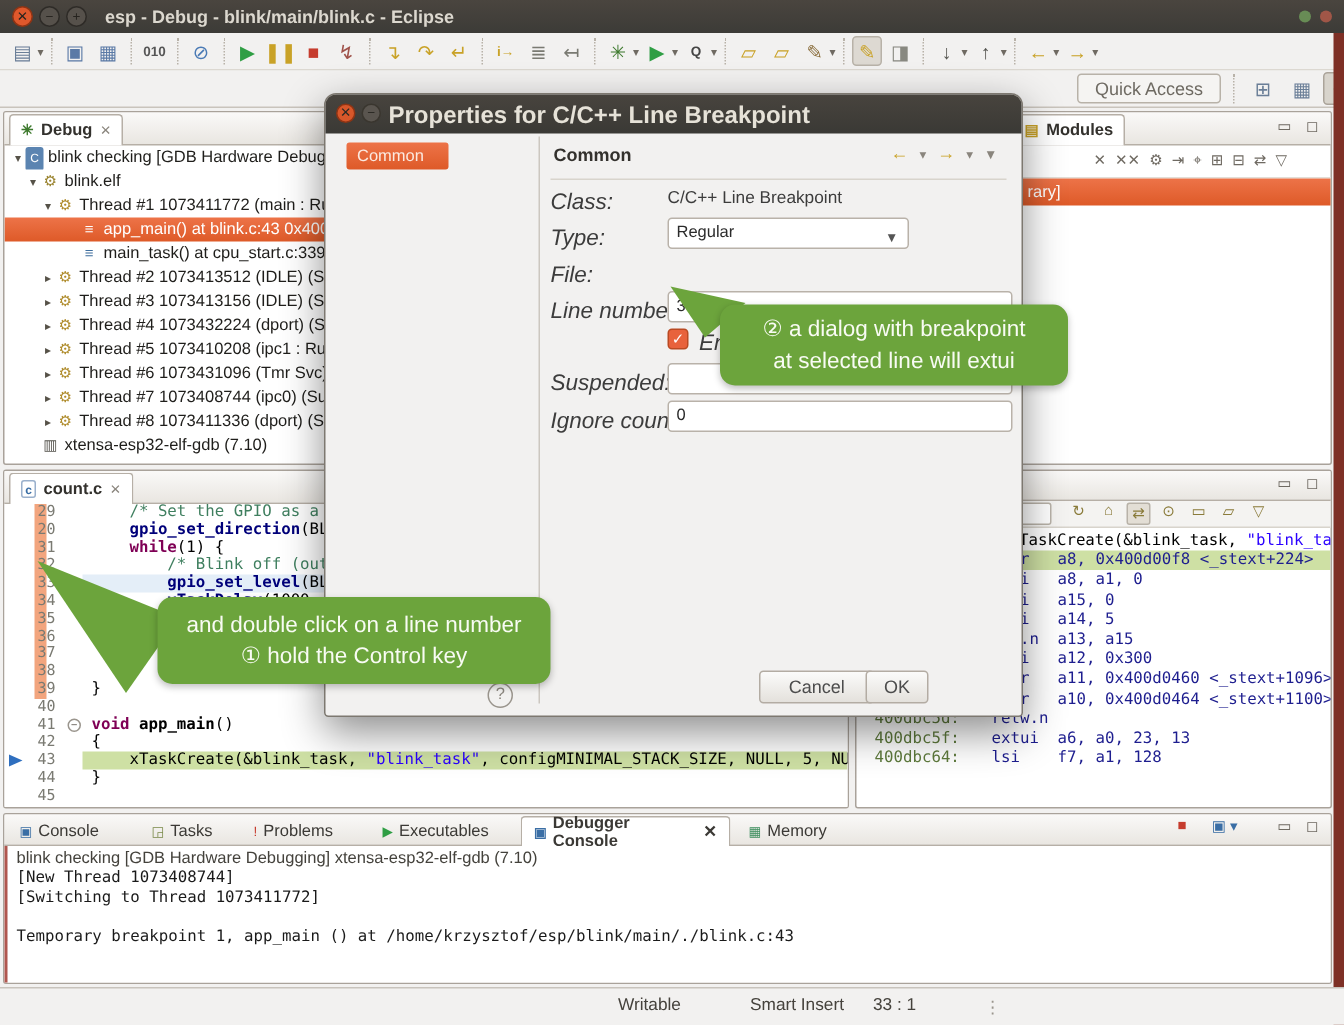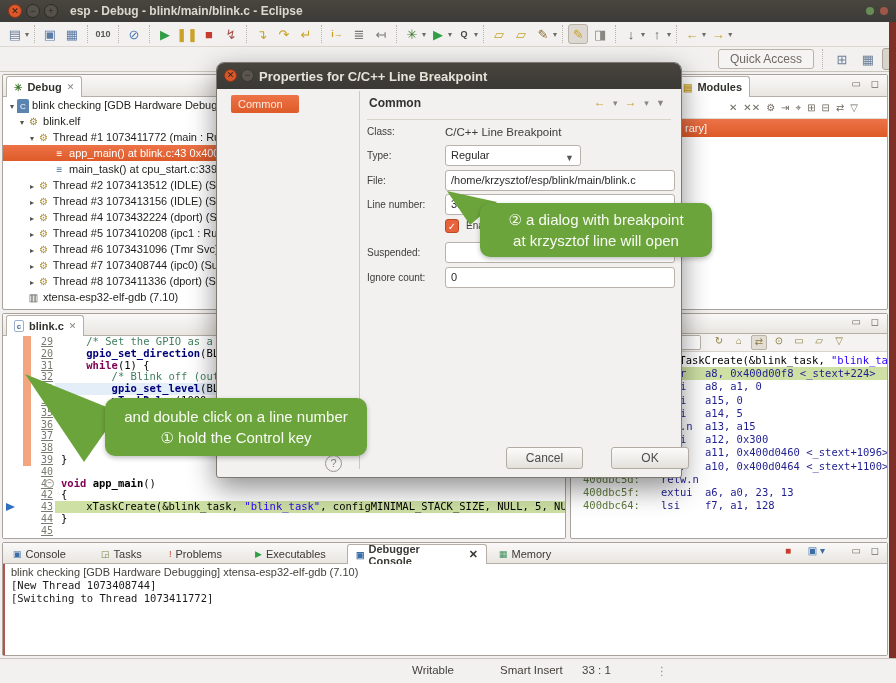--- a/index.html
+++ b/index.html
@@ -40,21 +40,21 @@
   .trow.sel { background:linear-gradient(#ED7348,#DE5A28); color:#fff; }
   .tarrow { display:inline-block; width:10px; font-size:8px; color:#565248; text-align:center; }
   .trow.sel .tarrow { color:#fff; }
   .tico { display:inline-block; width:13px; text-align:center; font-size:10px; }
 
   
   #editor-lines { position:absolute; left:0; top:22px; right:0; bottom:0; background:#fff; overflow:hidden;
     font-family:"DejaVu Sans Mono",monospace; font-size:10.5px; }
   .eline { position:relative; height:11.8px; line-height:11.8px; white-space:pre; }
   .eline .hl { position:absolute; left:52px; right:0; top:0; bottom:0; }
-  .eline .num { position:absolute; left:22px; width:28px; text-align:right; color:#7a7a72; font-size:10px;text-decoration:underline; }
+  .eline .num { position:absolute; left:22px; width:28px; text-align:left; color:#7a7a72; font-size:10px; }
   .eline .code { position:absolute; left:58px; white-space:pre; }
   .tk-p{color:#000;} .tk-c{color:#3F7F5F;} .tk-k{color:#7F0055;font-weight:bold;}
   .tk-s{color:#2A00FF;} .tk-f{color:#00007A;font-weight:bold;} .tk-b{color:#000;font-weight:bold;}
   #range-bar { position:absolute; left:20px; width:8px; background:#F2A57E; }
   .fold { position:absolute; left:42px; width:9px; height:9px; border:1px solid #9a958d; border-radius:50%; font-size:7px; line-height:7px; text-align:center; color:#6a655d; background:#fff; margin-top:1px; }
   .ip-arrow { position:absolute; left:3px; top:2px; width:0; height:0; border-left:9px solid #2F6FBF; border-top:4.5px solid transparent; border-bottom:4.5px solid transparent; }
 
   
   #disasm-toolbar { position:relative; height:18px; border-bottom:1px solid #D8D4CC; background:#F4F3F1; font-size:10px; }
   #disasm-loc { position:absolute; left:4px; top:1px; width:126px; height:15px; border:1px solid #B8B2A8; border-radius:2px; background:#fff; color:#8a857d; font-size:10px; padding:0 3px; overflow:hidden; white-space:nowrap; }
@@ -77,32 +77,32 @@
   #console-header { font-size:11px; color:#44423c; padding:2px 10px 1px 6px; white-space:nowrap; }
   .cline { font-family:"DejaVu Sans Mono",monospace; font-size:10.5px; line-height:12.9px; color:#1a1a1a; white-space:pre; padding-left:6px; }
 
   
   #statusbar { position:absolute; left:0; top:658px; width:896px; height:25px; background:#F2F1F0; border-top:1px solid #C8C3BC; font-size:11.5px; color:#45423c; }
   #statusbar span { position:absolute; top:5px; }
 
   
   #dialog { position:absolute; left:216px; top:62px; width:466px; height:416px; background:#F2F1F0; border:1px solid #7d7870; border-radius:8px 8px 3px 3px; box-shadow:0 10px 28px rgba(0,0,0,.45); z-index:50; }
   #dlg-title { position:absolute; left:0; top:0; right:0; height:26px; background:linear-gradient(#48443e,#3A3935); border-radius:7px 7px 0 0; color:#E6E2D8; }
-  #dlg-title .t { position:absolute; left:42px; top:6px; font-size:13px; font-weight:bold; }
+  #dlg-title .t { position:absolute; left:42px; top:6px; font-size:16px; font-weight:bold; }
   .dlg-circ { position:absolute; top:6px; width:13px; height:13px; border-radius:50%; font-size:9px; line-height:11px; text-align:center; color:#2b2823; }
   #dlg-side-item { position:absolute; left:14px; top:32px; width:68px; height:18px; background:linear-gradient(#ED7348,#DE5A28); color:#FBE9E0; font-size:11px; line-height:18px; padding-left:7px; border-radius:2px; }
   #dlg-vsep { position:absolute; left:142px; top:28px; bottom:8px; border-left:1px solid #CCC7C0; }
   #dlg-head { position:absolute; left:152px; top:33px; font-size:12px; font-weight:bold; color:#33312d; }
   #dlg-head-icons { position:absolute; right:14px; top:32px; font-size:12px; color:#C9A227; letter-spacing:2px; }
   #dlg-head-icons .gray { color:#8a857d; font-size:9px; }
   #dlg-hsep { position:absolute; left:150px; right:10px; top:56px; border-top:1px solid #D8D4CC; }
-  .dlabel { position:absolute; left:150px; font-size:10px; color:#3C3C3C; }
+  .dlabel { position:absolute; left:150px; font-size:15px; color:#3C3C3C;font-style:italic; }
   .dvalue { position:absolute; left:228px; font-size:11.5px; color:#3C3C3C; }
   .dinput { position:absolute; left:228px; width:230px; height:21px; background:#fff; border:1px solid #B9B2A9; border-radius:3px; font-size:11px; color:#2b2b2b; padding:0 5px; font-family:"Liberation Sans",sans-serif; }
-  #dlg-type { width:136px; }
+  #dlg-type { width:161px; }
   #dlg-type .chev { position:absolute; right:6px; top:3px; font-size:9px; color:#555; }
   .dbtn { position:absolute; top:384px; height:22px; background:linear-gradient(#FBFBFA,#E4E1DC); border:1px solid #B3ACA3; border-radius:3px; font-size:12px; color:#4C4C4C; text-align:center; line-height:20px; }
   #dlg-help { position:absolute; left:108px; top:392px; width:17px; height:17px; border:1px solid #9a958d; border-radius:50%; color:#8a857d; font-size:11px; text-align:center; line-height:15px; background:#F2F1F0; }
   #dlg-check { position:absolute; left:228px; width:14px; height:14px; background:#E8623C; border:1px solid #B94A23; border-radius:3px; color:#fff; font-size:10px; line-height:13px; text-align:center; }
 
   
   .callout { position:absolute; z-index:60; background:#6CA43C; border-radius:10px; color:#F8FBF3; text-align:center; display:flex; flex-direction:column; justify-content:center; box-shadow:0 2px 5px rgba(0,0,0,.25); }
   .callout .l { font-size:15px; line-height:21px; }
   .ctail { position:absolute; z-index:59; }
 
@@ -221,21 +221,21 @@
   <div id="mod-toolbar"><span>✕</span><span>✕✕</span><span>⚙</span><span>⇥</span><span>⌖</span><span>⊞</span><span>⊟</span><span>⇄</span><span>▽</span></div>
   <div id="mod-row">
     <span>rary]</span>
   </div>
 </div>
 
 <div class="panel" style="left:2px;top:313px;width:564px;height:226px;">
   <div class="tabbar">
     <div class="tab" style="left:3px">
       <span class="sq-ico" style="background:#fff;border:1px solid #9ab0cc;color:#3A6EA5;width:10px;height:12px;font-size:8px;line-height:11px">c</span>
-      <span>blink.c</span>
+      <span>count.c</span>
       <span class="close-x">✕</span>
     </div>
   </div>
   <div id="editor-lines">
     <div id="range-bar" style="top:0;height:129.8px"></div>
   <div class="eline"><span class="num">29</span><span class="code"><span class="tk-p">    </span><span class="tk-c">/* Set the GPIO as a push/pull output */</span></span></div>
       <div class="eline"><span class="num">20</span><span class="code"><span class="tk-p">    </span><span class="tk-f">gpio_set_direction</span><span class="tk-p">(BLINK_GPIO, GPIO_MODE_OUTPUT);</span></span></div>
       <div class="eline"><span class="num">31</span><span class="code"><span class="tk-p">    </span><span class="tk-k">while</span><span class="tk-p">(1) {</span></span></div>
       <div class="eline"><span class="num">32</span><span class="code"><span class="tk-p">        </span><span class="tk-c">/* Blink off (output low) */</span></span></div>
       <div class="eline"><div class="hl" style="background: rgb(228, 238, 248);"></div><span class="num">33</span><span class="code"><span class="tk-p">        </span><span class="tk-f">gpio_set_level</span><span class="tk-p">(BLINK_GPIO, 0);</span></span></div>
@@ -320,20 +320,21 @@
         <span style="color: rgb(62, 142, 94); font-size: 9px;">▦</span>
         <span>Memory</span>
       </div>
     </div>
   <div id="console-out">
     <div id="console-header">blink checking [GDB Hardware Debugging] xtensa-esp32-elf-gdb (7.10)</div>
     <div id="console-lines">
         <div class="cline">[New Thread 1073408744]</div>
         <div class="cline">[Switching to Thread 1073411772]</div>
         <div class="cline"> </div>
+        <div class="cline">Temporary breakpoint 1, app_main () at /home/krzysztof/esp/blink/main/./blink.c:43</div>
       </div>
   </div>
 </div>
 
 <div id="statusbar">
   <span style="left:412px">Writable</span>
   <span style="left:500px">Smart Insert</span>
   <span style="left:582px">33 : 1</span>
   <span style="left:656px;color:#9a958d">⋮</span>
 </div>
@@ -353,46 +354,45 @@
   <span class="dlabel" style="top:63px">Class:</span>
   <span class="dvalue" style="top:63px">C/C++ Line Breakpoint</span>
 
   <span class="dlabel" style="top:87px">Type:</span>
   <div class="dinput" id="dlg-type" style="top:82px;line-height:19px">
     <span>Regular</span>
     <span class="chev">▼</span>
   </div>
 
   <span class="dlabel" style="top:112px">File:</span>
-  <div class="dinput" style="top:107px;line-height:19px;white-space:nowrap;overflow:hidden">/home/krzysztof/esp/blink/main/blink.c</div>
 
   <span class="dlabel" style="top:136px">Line number:</span>
   <div class="dinput" style="top:131px;line-height:19px">33</div>
 
   <div id="dlg-check" style="top:156px">✓</div>
   <span class="dlabel" style="left:249px;top:157px">Enabled</span>
 
   <span class="dlabel" style="top:184px">Suspended:</span>
   <div class="dinput" style="top:179px;line-height:19px"></div>
 
   <span class="dlabel" style="top:209px">Ignore count:</span>
   <div class="dinput" style="top:204px;line-height:19px">0</div>
 
   <div id="dlg-help">?</div>
   <div class="dbtn" style="left:289px;width:77px">Cancel</div>
-  <div class="dbtn" style="left:394px;width:78px">OK</div>
+  <div class="dbtn" style="left:360px;width:42px">OK</div>
 </div>
 
 <svg class="ctail" style="left:22px;top:370px" width="100" height="95">
   <polygon points="3,4 97,42 62,92" fill="#6CA43C"></polygon>
 </svg>
 <div class="callout" style="left:105px;top:398px;width:262px;height:58px">
   <div class="l">and double click on a line number</div>
   <div class="l">① hold the Control key</div>
 </div>
 
 <svg class="ctail" style="left:440px;top:188px;z-index:61" width="58" height="38">
   <polygon points="7,3 57,14 30,37" fill="#6CA43C"></polygon>
 </svg>
 <div class="callout" style="left:480px;top:203px;width:232px;height:54px;z-index:62">
   <div class="l">② a dialog with breakpoint</div>
-  <div class="l">at krzysztof line will open</div>
+  <div class="l">at selected line will extui</div>
 </div>
 
 </body></html>

